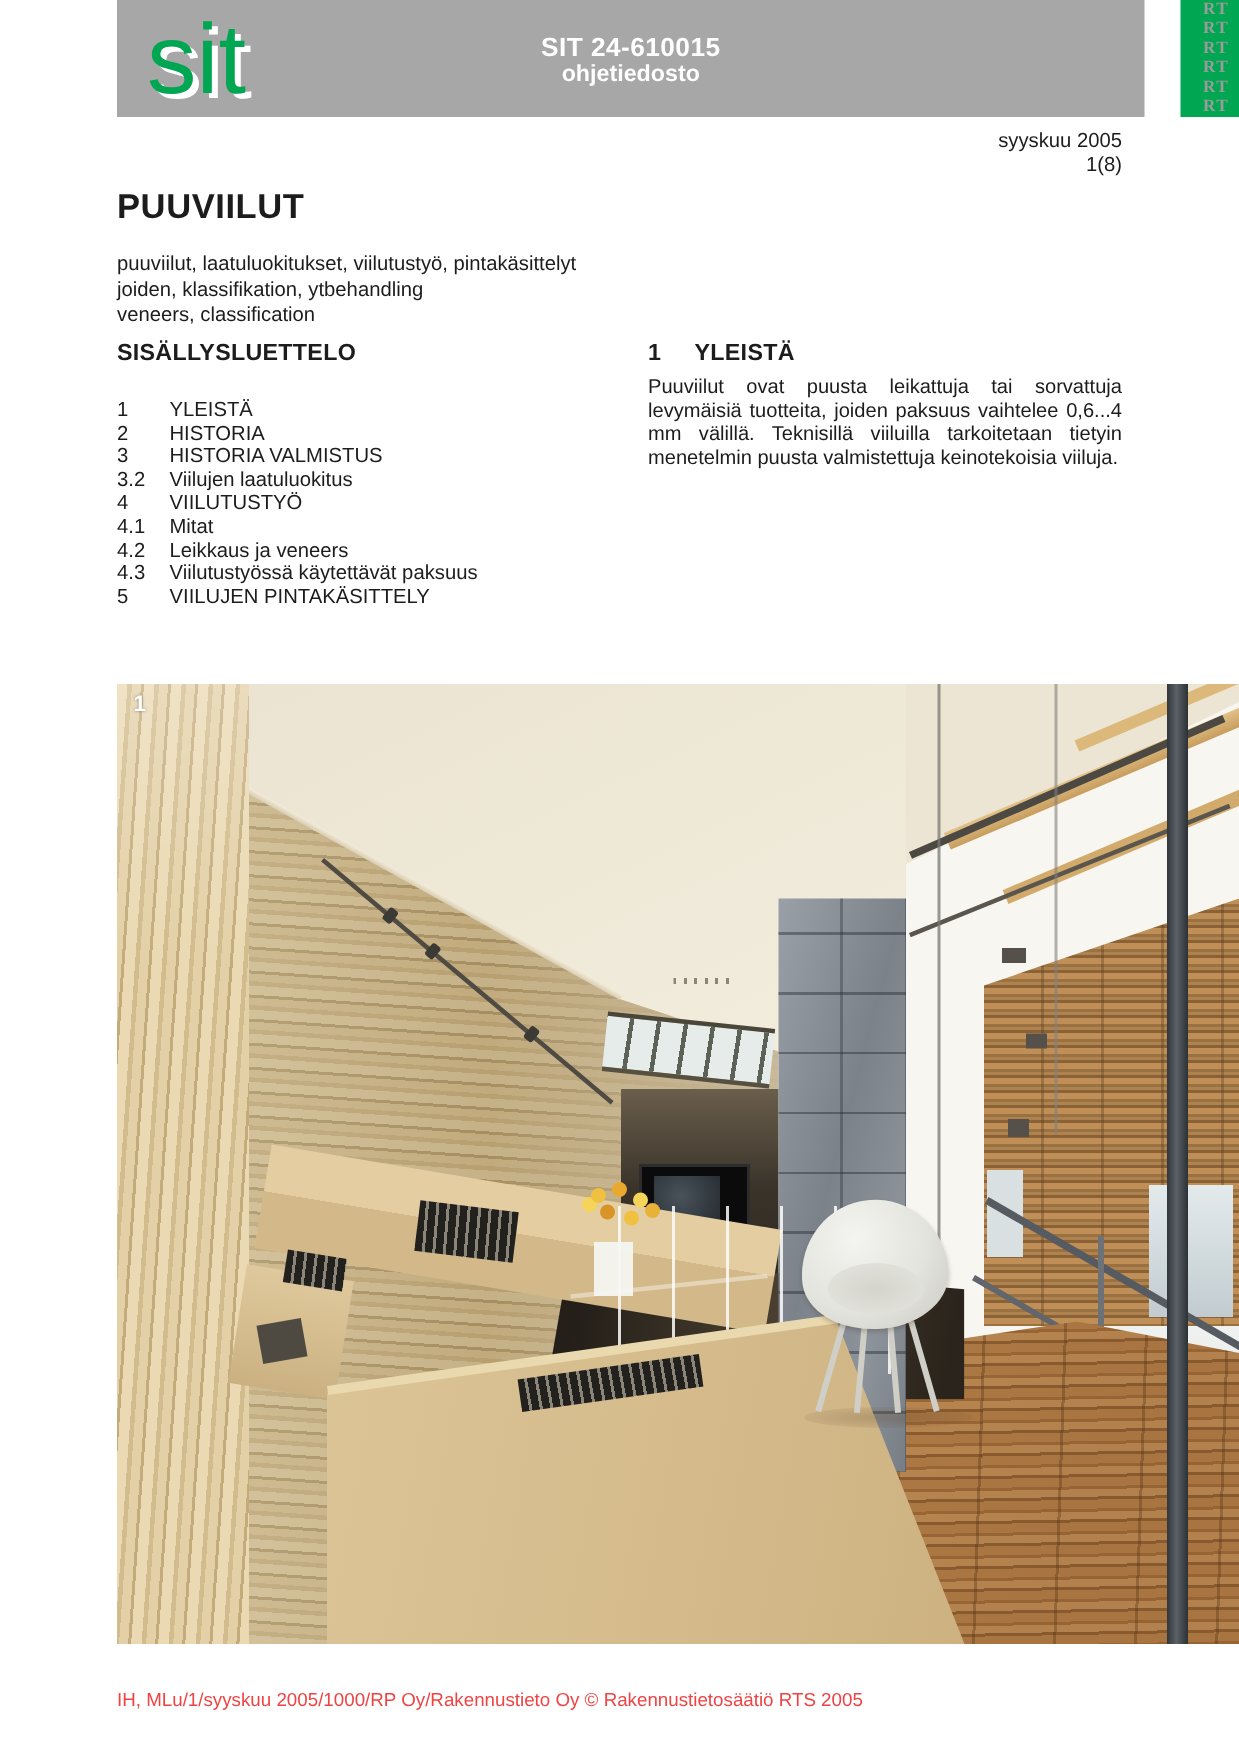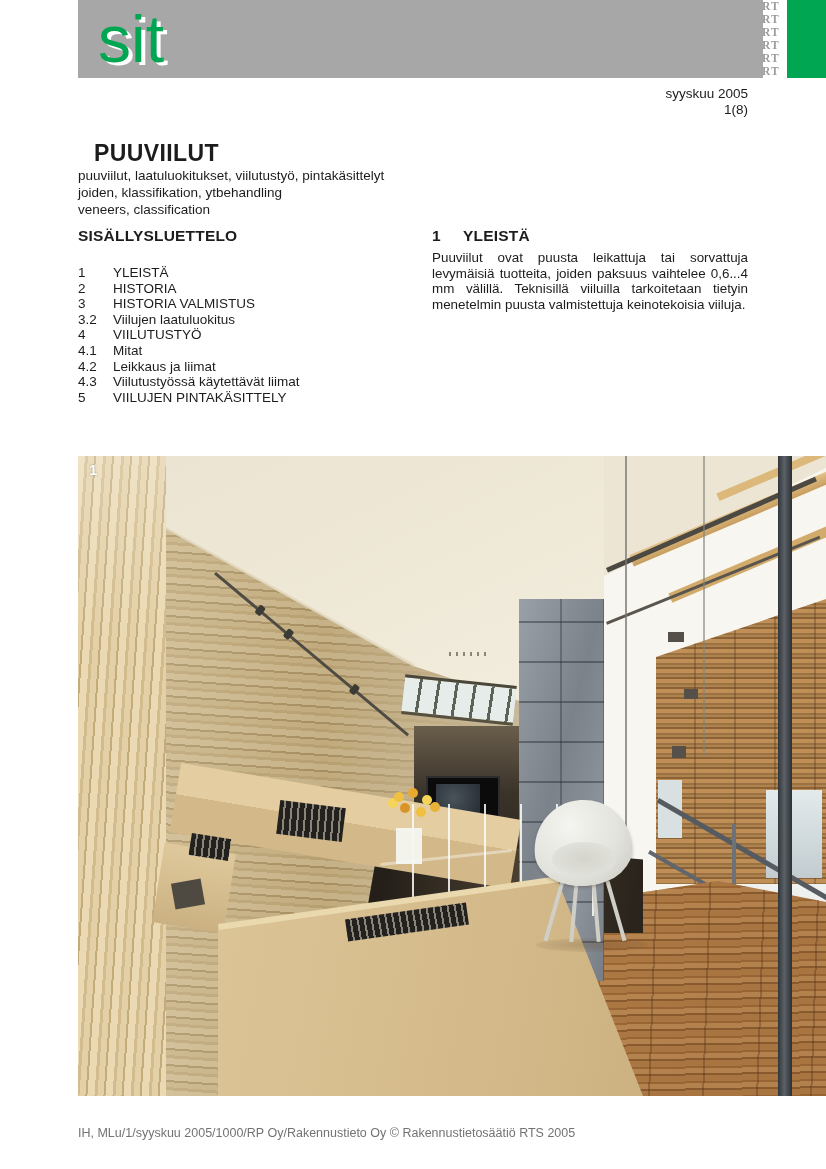--- a/index.html
+++ b/index.html
@@ -15,25 +15,25 @@
     color:#00a651; letter-spacing:0px; text-shadow:4px 3px 0 #ffffff;
   }
   .doc-id { position:absolute; left:0; right:0; top:21px; text-align:center; color:#ffffff; font-weight:bold; }
   .doc-code { font-size:17.5px; line-height:20px; letter-spacing:0.3px; }
   .doc-type { font-size:15.5px; line-height:18px; }
   .rt-block { position:absolute; right:0; top:0; width:64px; height:78px; }
   .rt-green { position:absolute; right:0; top:0; width:39px; height:78px; background:#00a651; }
   .rt-letters { position:absolute; left:0; top:0; display:flex; flex-direction:column; z-index:2; }
   .rt-letters span {
     font-family:"Liberation Serif","DejaVu Serif",serif; font-weight:bold;
-    font-size:11.5px; line-height:13px; color:#9b9b9b; letter-spacing:1px;
+    font-size:11.5px; line-height:13px; color:#9b9b9b; letter-spacing:1px;margin-left:40px;
   }
   .date-page { position:absolute; right:78px; top:86px; text-align:right; font-size:13.5px; line-height:15.5px; }
   
-  .title { position:absolute; left:78px; top:124px; font-size:23px; font-weight:bold; letter-spacing:0.4px; margin:16px; }
+  .title { position:absolute; left:78px; top:124px; font-size:23px; font-weight:bold; letter-spacing:0.4px; margin:0; }
   .keywords { position:absolute; left:78px; top:167px; font-size:13.5px; line-height:17px; }
   
   .col-left  { position:absolute; left:78px;  top:227px; width:335px; }
   .col-right { position:absolute; left:432px; top:227px; width:316px; }
   .sec-heading { display:flex; font-size:15.5px; font-weight:bold; letter-spacing:0.2px; }
   .sec-num { width:31px; flex:none; }
   .toc { margin-top:20px; }
   .toc-row { display:flex; font-size:13.5px; line-height:15.6px; }
   .toc-num { width:35px; flex:none; }
   .bodytext { margin-top:5px; font-size:13.4px; line-height:15.6px; text-align:justify; }
@@ -140,30 +140,34 @@
   .chair-seat { left:18px; top:42px; width:64px; height:34px; border-radius:50%;
     background:radial-gradient(#d4d4cd,#e6e6e0); }
   .chair-leg { width:3.5px; height:62px; background:#cfcfc8; top:80px; }
   .leg1 { left:18px; transform:rotate(16deg); } .leg2 { left:38px; transform:rotate(5deg); }
   .leg3 { left:60px; transform:rotate(-5deg); } .leg4 { left:80px; transform:rotate(-16deg); }
   .chair-shadow { left:2px; top:138px; width:112px; height:14px; border-radius:50%;
     background:radial-gradient(rgba(100,75,50,0.3),rgba(100,75,50,0)); }
   .post { left:700px; top:0; width:14px; height:640px; z-index:10;
     background:linear-gradient(90deg,#31363b,#5c6167 45%,#2c3136); }
   
-  .imprint { position:absolute; left:78px; top:1126px; font-size:12.5px; color:#737373; }
+  .imprint { position:absolute; left:78px; top:1126px; font-size:12.5px; color:#ef4444; }
 </style>
 </head>
 <body>
 
 <div class="page">
 
   <header>
     <div class="bar">
       <div class="sit-logo">sit</div>
+      <div class="doc-id">
+        <div class="doc-code">SIT 24-610015</div>
+        <div class="doc-type">ohjetiedosto</div>
+      </div>
     </div>
     <div class="rt-block">
       <div class="rt-green"></div>
       <div class="rt-letters">
         <span>RT</span>
         <span>RT</span>
         <span>RT</span>
         <span>RT</span>
         <span>RT</span>
         <span>RT</span>
@@ -206,25 +210,25 @@
       <div class="toc-row">
           <span class="toc-num">4</span>
           <span>VIILUTUSTYÖ</span>
         </div>
       <div class="toc-row">
           <span class="toc-num">4.1</span>
           <span>Mitat</span>
         </div>
       <div class="toc-row">
           <span class="toc-num">4.2</span>
-          <span>Leikkaus ja liimat</span>
+          <span>Leikkaus ja veneers</span>
         </div>
       <div class="toc-row">
           <span class="toc-num">4.3</span>
-          <span>Viilutustyössä käytettävät liimat</span>
+          <span>Viilutustyössä käytettävät paksuus</span>
         </div>
       <div class="toc-row">
           <span class="toc-num">5</span>
           <span>VIILUJEN PINTAKÄSITTELY</span>
         </div>
     </div>
   </div>
 
   <div class="col-right">
     <div class="sec-heading">

